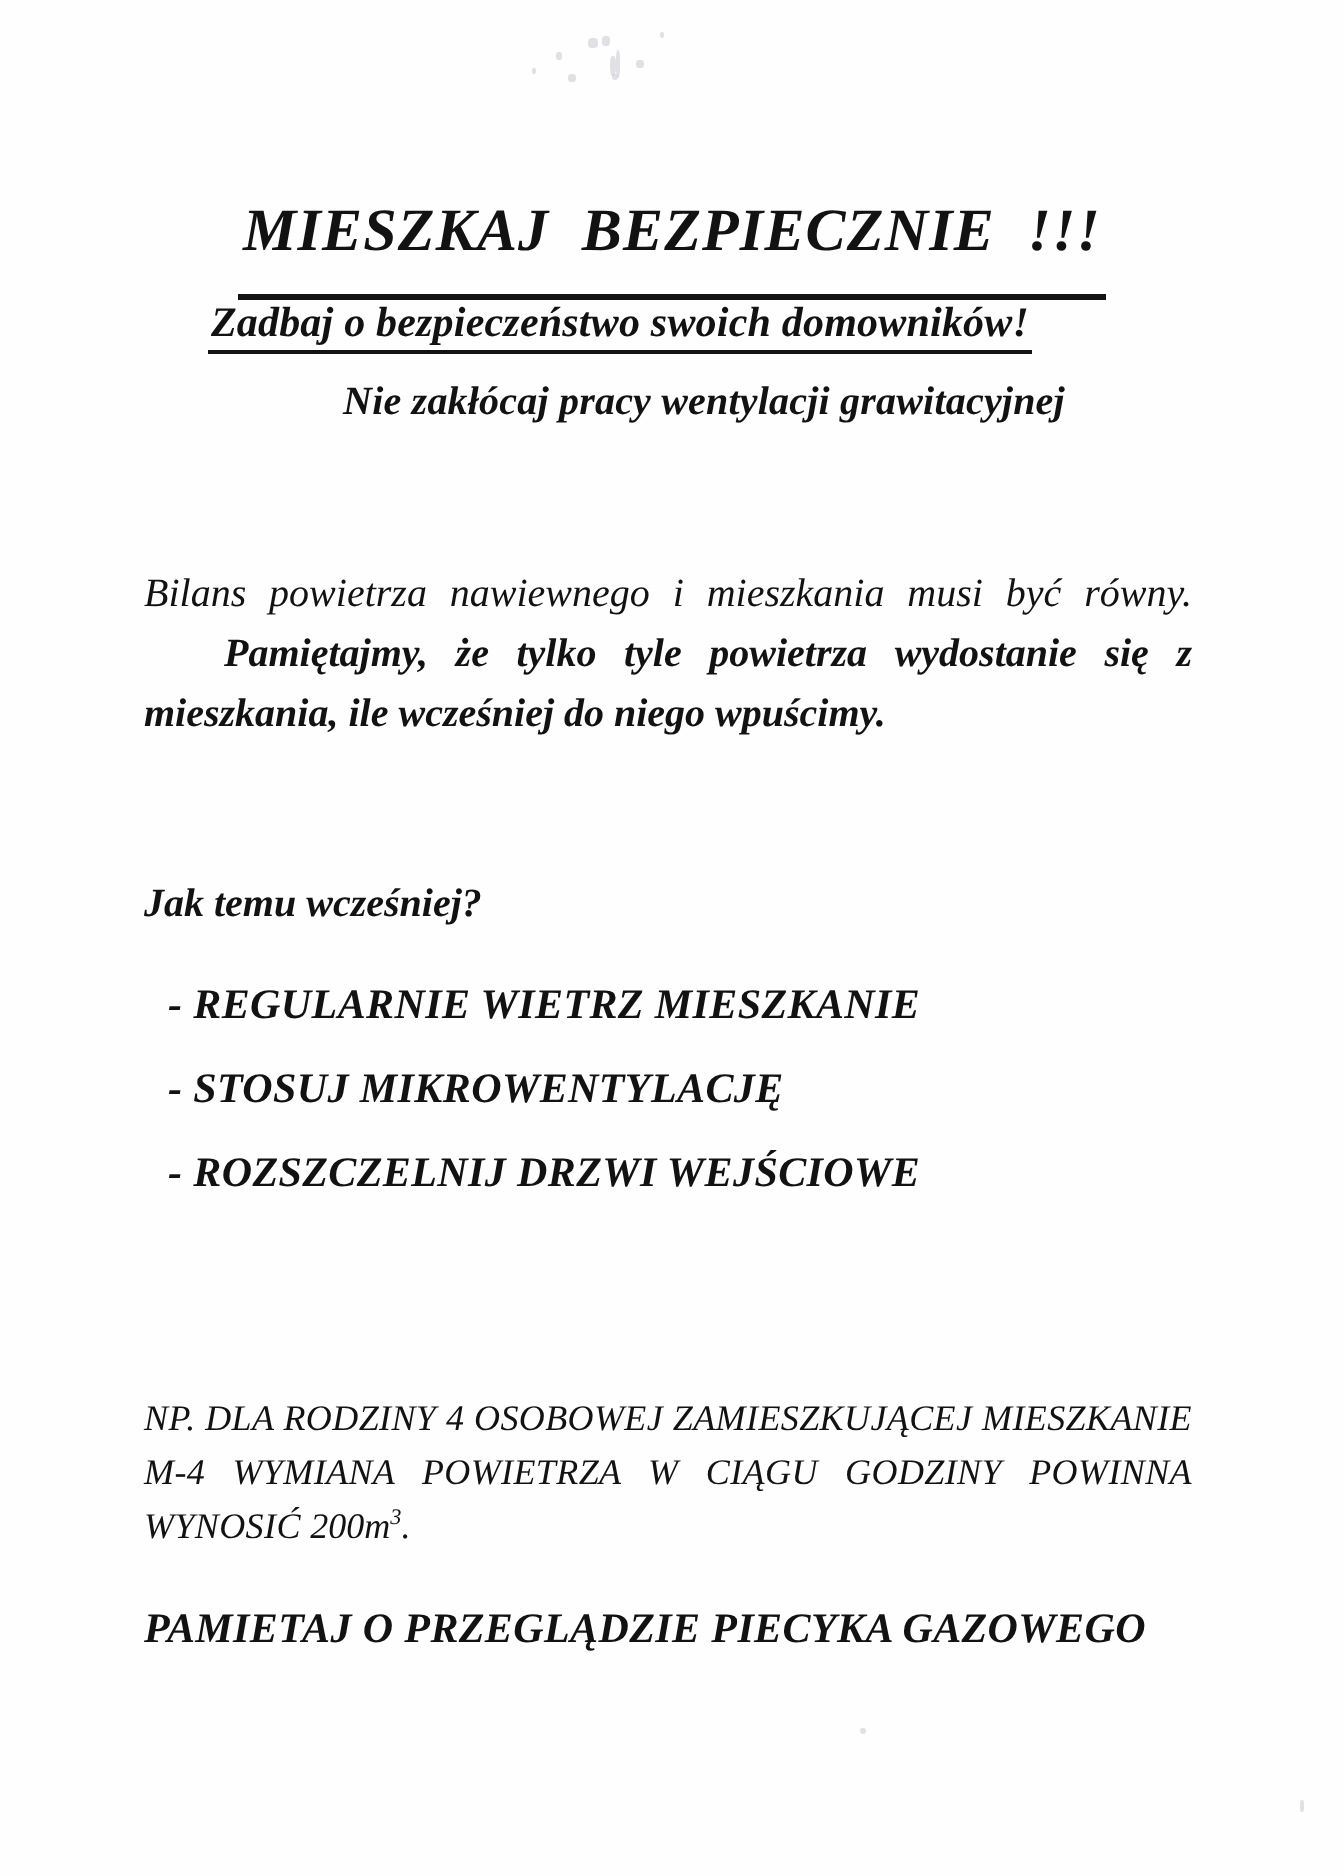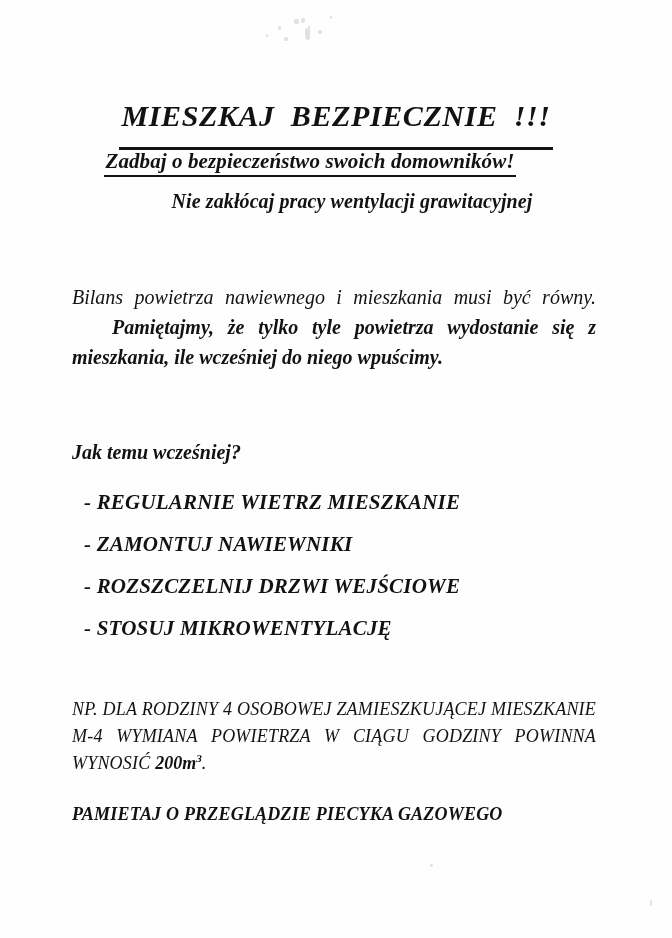--- a/index.html
+++ b/index.html
@@ -161,38 +161,38 @@
     top: 678px;
     width: 524px;
     font-size: 18px;
     font-style: italic;
     line-height: 27px;
     text-align: justify;
     text-justify: inter-word;
     letter-spacing: .2px;
   }
   .example-para .volume {
-    font-weight: bold;
+    font-weight: normal;
     letter-spacing: 0;
   }
   .example-para .volume sup {
     font-size: .62em;
     vertical-align: super;
     line-height: 0;
   }
 
   
   .closing {
     position: absolute;
     left: 72px;
     top: 797px;
     width: 540px;
   }
   .closing div {
-    font-size: 18px;
+    font-size: 21px;
     font-weight: bold;
     font-style: italic;
     line-height: 34px;
     letter-spacing: .2px;
     white-space: nowrap;
   }
 </style>
 </head>
 <body>
 
@@ -228,23 +228,22 @@
     </div>
 
     <p class="body-para">
       <span class="lead">Bilans powietrza nawiewnego  i mieszkania musi być równy. </span><span class="emph">Pamiętajmy, że tylko tyle powietrza wydostanie się z mieszkania, ile wcześniej do niego wpuścimy.</span>
     </p>
 
     <div class="question">Jak temu wcześniej?</div>
 
     <ul class="action-list">
       <li>- REGULARNIE WIETRZ MIESZKANIE</li>
-      <li>- ZAMONTUJ NAWIEWNIKI</li>
+      <li>- STOSUJ MIKROWENTYLACJĘ</li>
       <li>- ROZSZCZELNIJ DRZWI WEJŚCIOWE</li>
-      <li>- STOSUJ MIKROWENTYLACJĘ</li>
     </ul>
 
     <p class="example-para">
       <span>NP. DLA RODZINY 4 OSOBOWEJ ZAMIESZKUJĄCEJ MIESZKANIE M-4 WYMIANA POWIETRZA W CIĄGU GODZINY POWINNA WYNOSIĆ </span><span class="volume"><span>200m</span><sup>3</sup></span><span>.</span>
     </p>
 
     <div class="closing">
       <div>PAMIETAJ O PRZEGLĄDZIE PIECYKA GAZOWEGO</div>
     </div>
 

